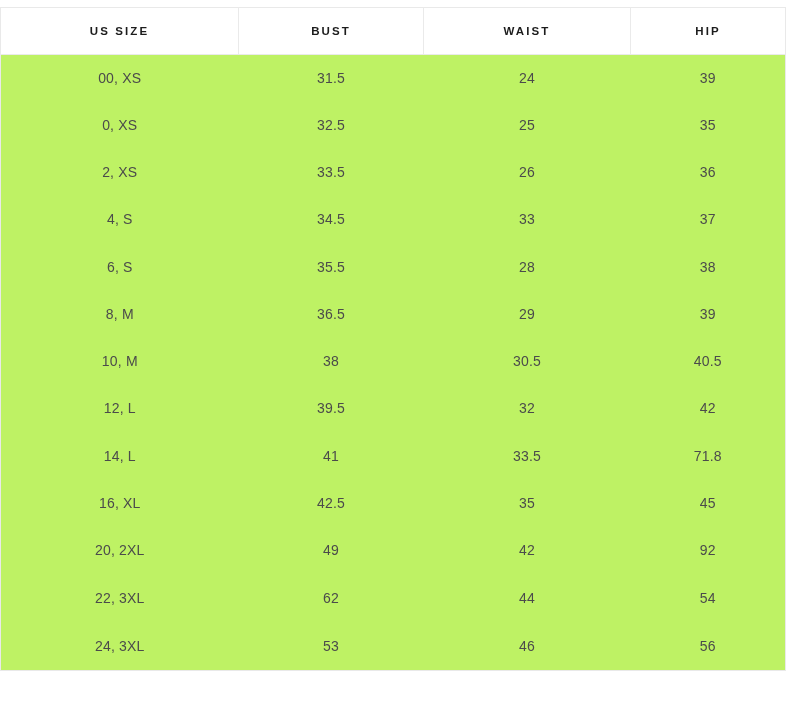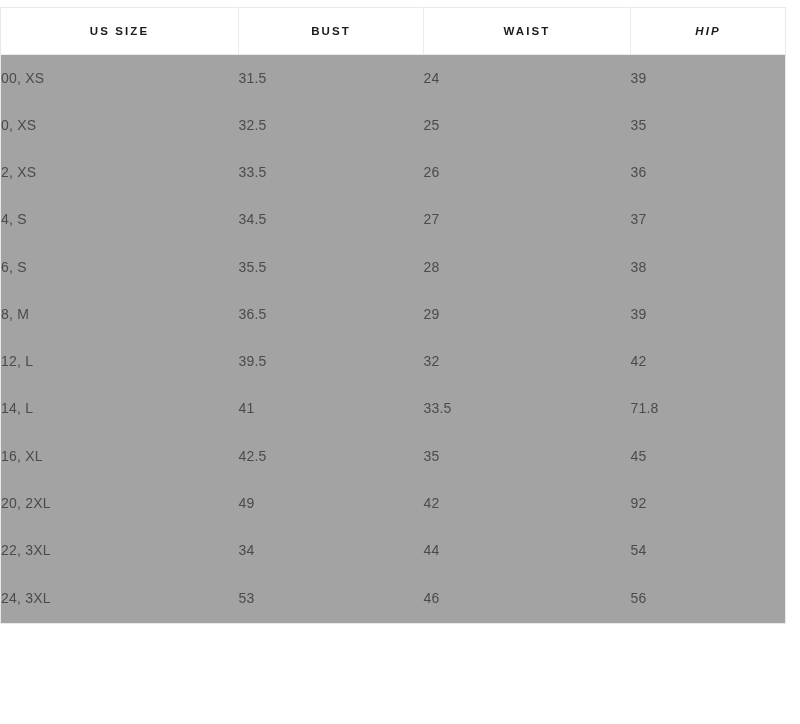--- a/index.html
+++ b/index.html
@@ -49,35 +49,34 @@
     letter-spacing: 2.1px;
     color: #1c1c1c;
     text-transform: uppercase;
     border-right: 1px solid #eaeaea;
     border-bottom: 1px solid #eaeaea;
     background: #ffffff;
     white-space: nowrap;
   }
   thead th:last-child {
     border-right: none;
-    font-style: italic;
   }
 
   
   tbody td {
     height: 47.3px;
     padding: 0;
-    text-align: left;
+    text-align: center;
     vertical-align: middle;
     font-size: 14px;
     font-weight: 400;
     letter-spacing: 0.2px;
     color: #4b4b4b;
     border: none;
-    background: #a3a3a3;
+    background: #bef264;
     white-space: nowrap;
   }
   tbody tr:first-child td {
     height: 46px;
   }
   tbody tr:last-child td {
     height: 49px;
   }
 </style>
 </head>
@@ -114,34 +113,40 @@
         </tr>
         <tr>
           <td>2, XS</td>
           <td>33.5</td>
           <td>26</td>
           <td>36</td>
         </tr>
         <tr>
           <td>4, S</td>
           <td>34.5</td>
-          <td>27</td>
+          <td>33</td>
           <td>37</td>
         </tr>
         <tr>
           <td>6, S</td>
           <td>35.5</td>
           <td>28</td>
           <td>38</td>
         </tr>
         <tr>
           <td>8, M</td>
           <td>36.5</td>
           <td>29</td>
           <td>39</td>
+        </tr>
+        <tr>
+          <td>10, M</td>
+          <td>38</td>
+          <td>30.5</td>
+          <td>40.5</td>
         </tr>
         <tr>
           <td>12, L</td>
           <td>39.5</td>
           <td>32</td>
           <td>42</td>
         </tr>
         <tr>
           <td>14, L</td>
           <td>41</td>
@@ -155,21 +160,21 @@
           <td>45</td>
         </tr>
         <tr>
           <td>20, 2XL</td>
           <td>49</td>
           <td>42</td>
           <td>92</td>
         </tr>
         <tr>
           <td>22, 3XL</td>
-          <td>34</td>
+          <td>62</td>
           <td>44</td>
           <td>54</td>
         </tr>
         <tr>
           <td>24, 3XL</td>
           <td>53</td>
           <td>46</td>
           <td>56</td>
         </tr>
       </tbody>

